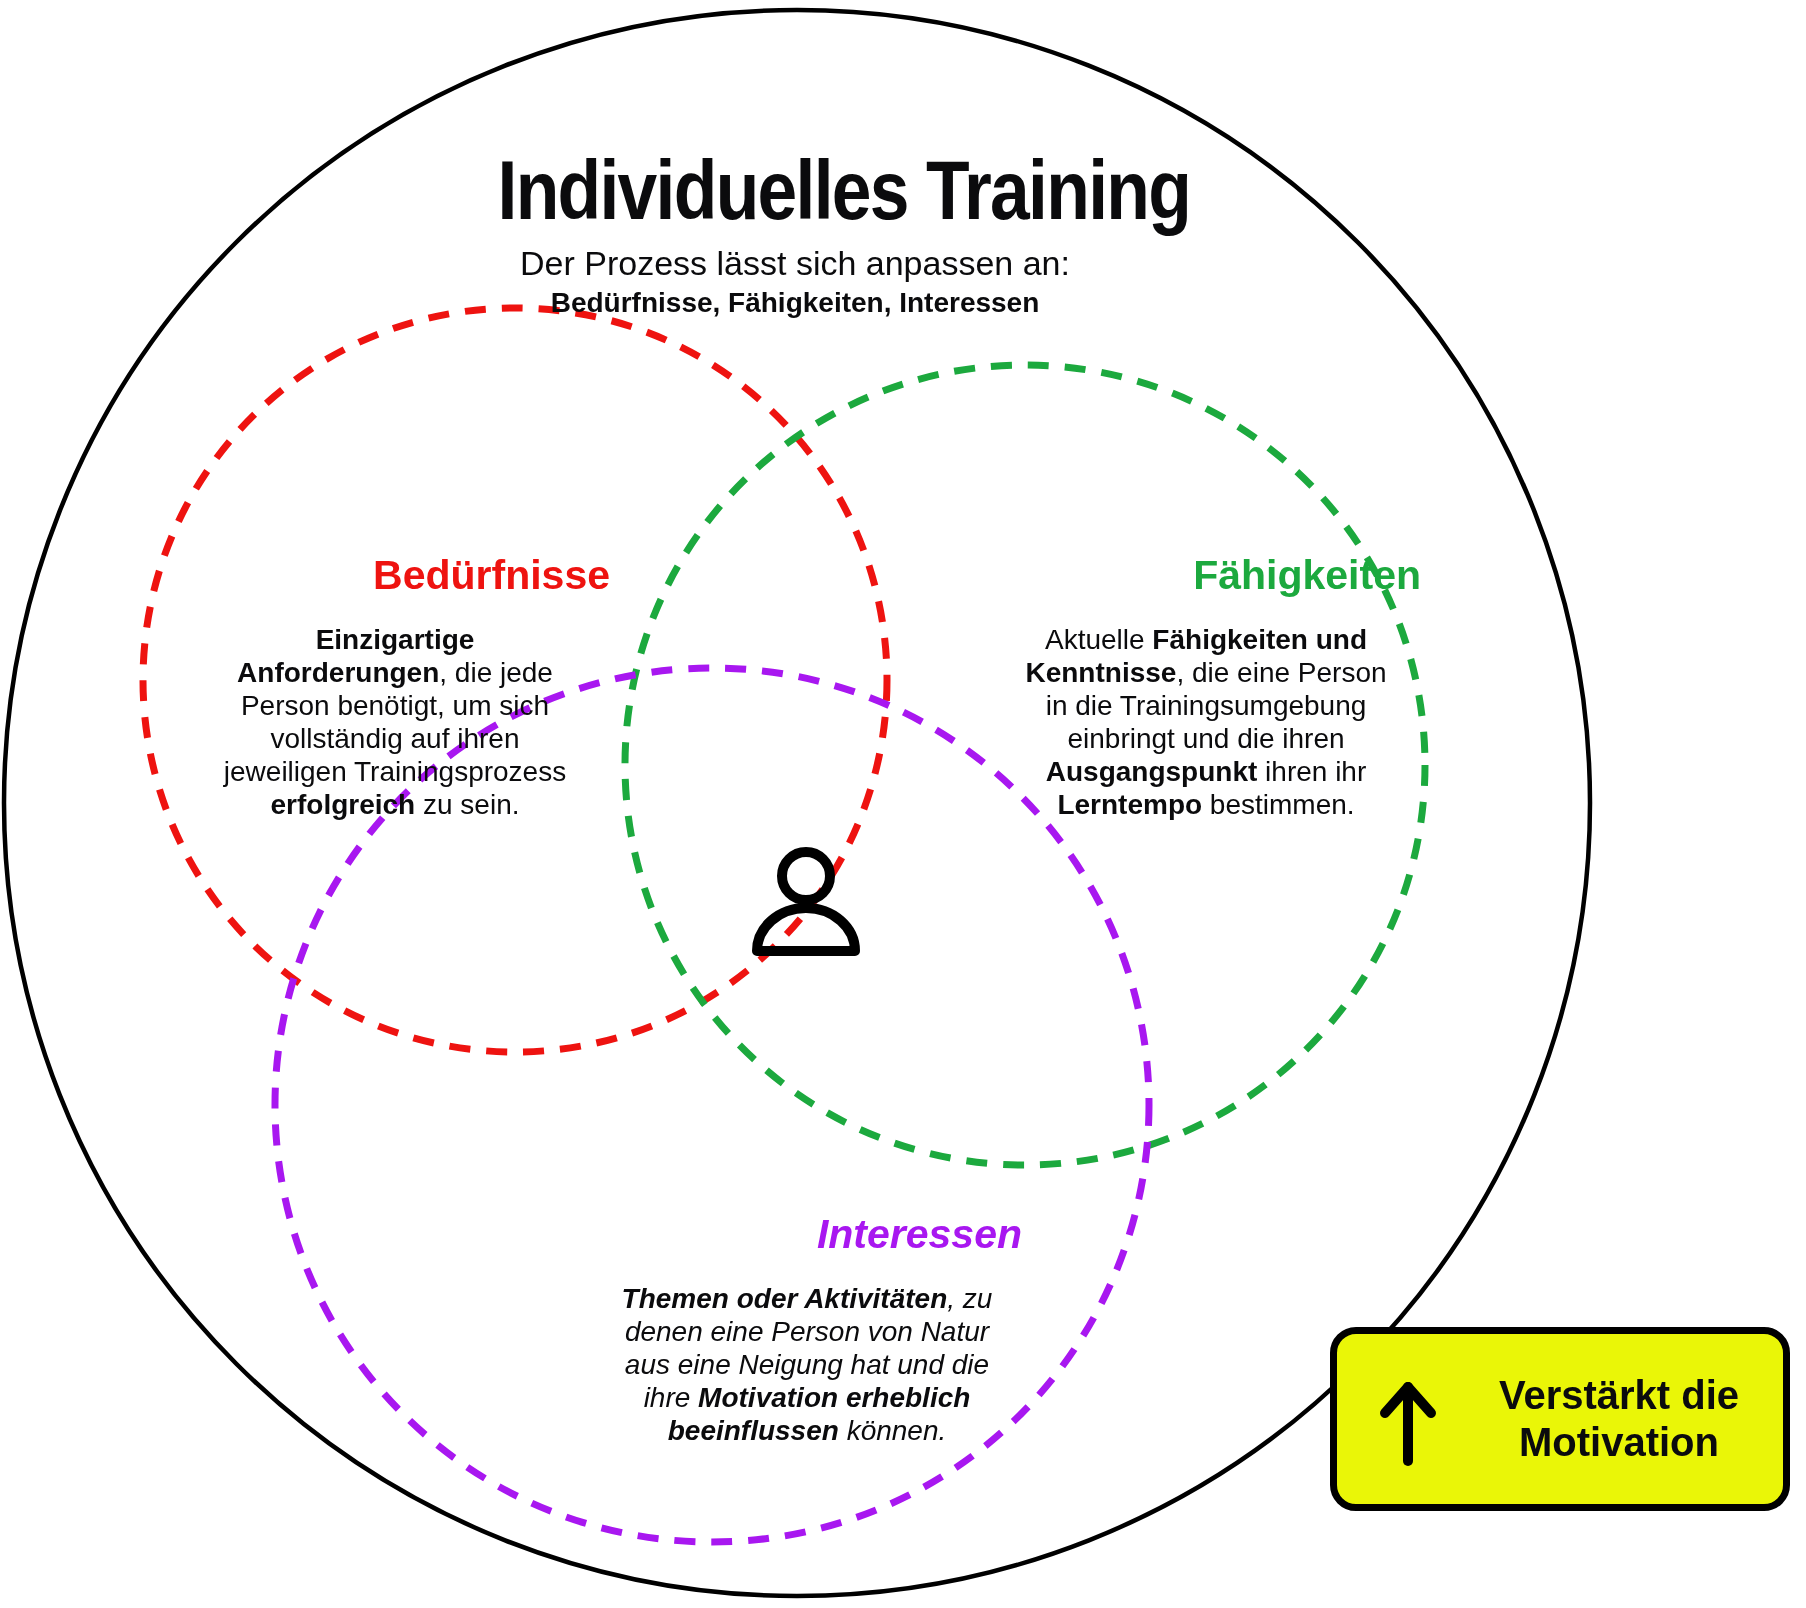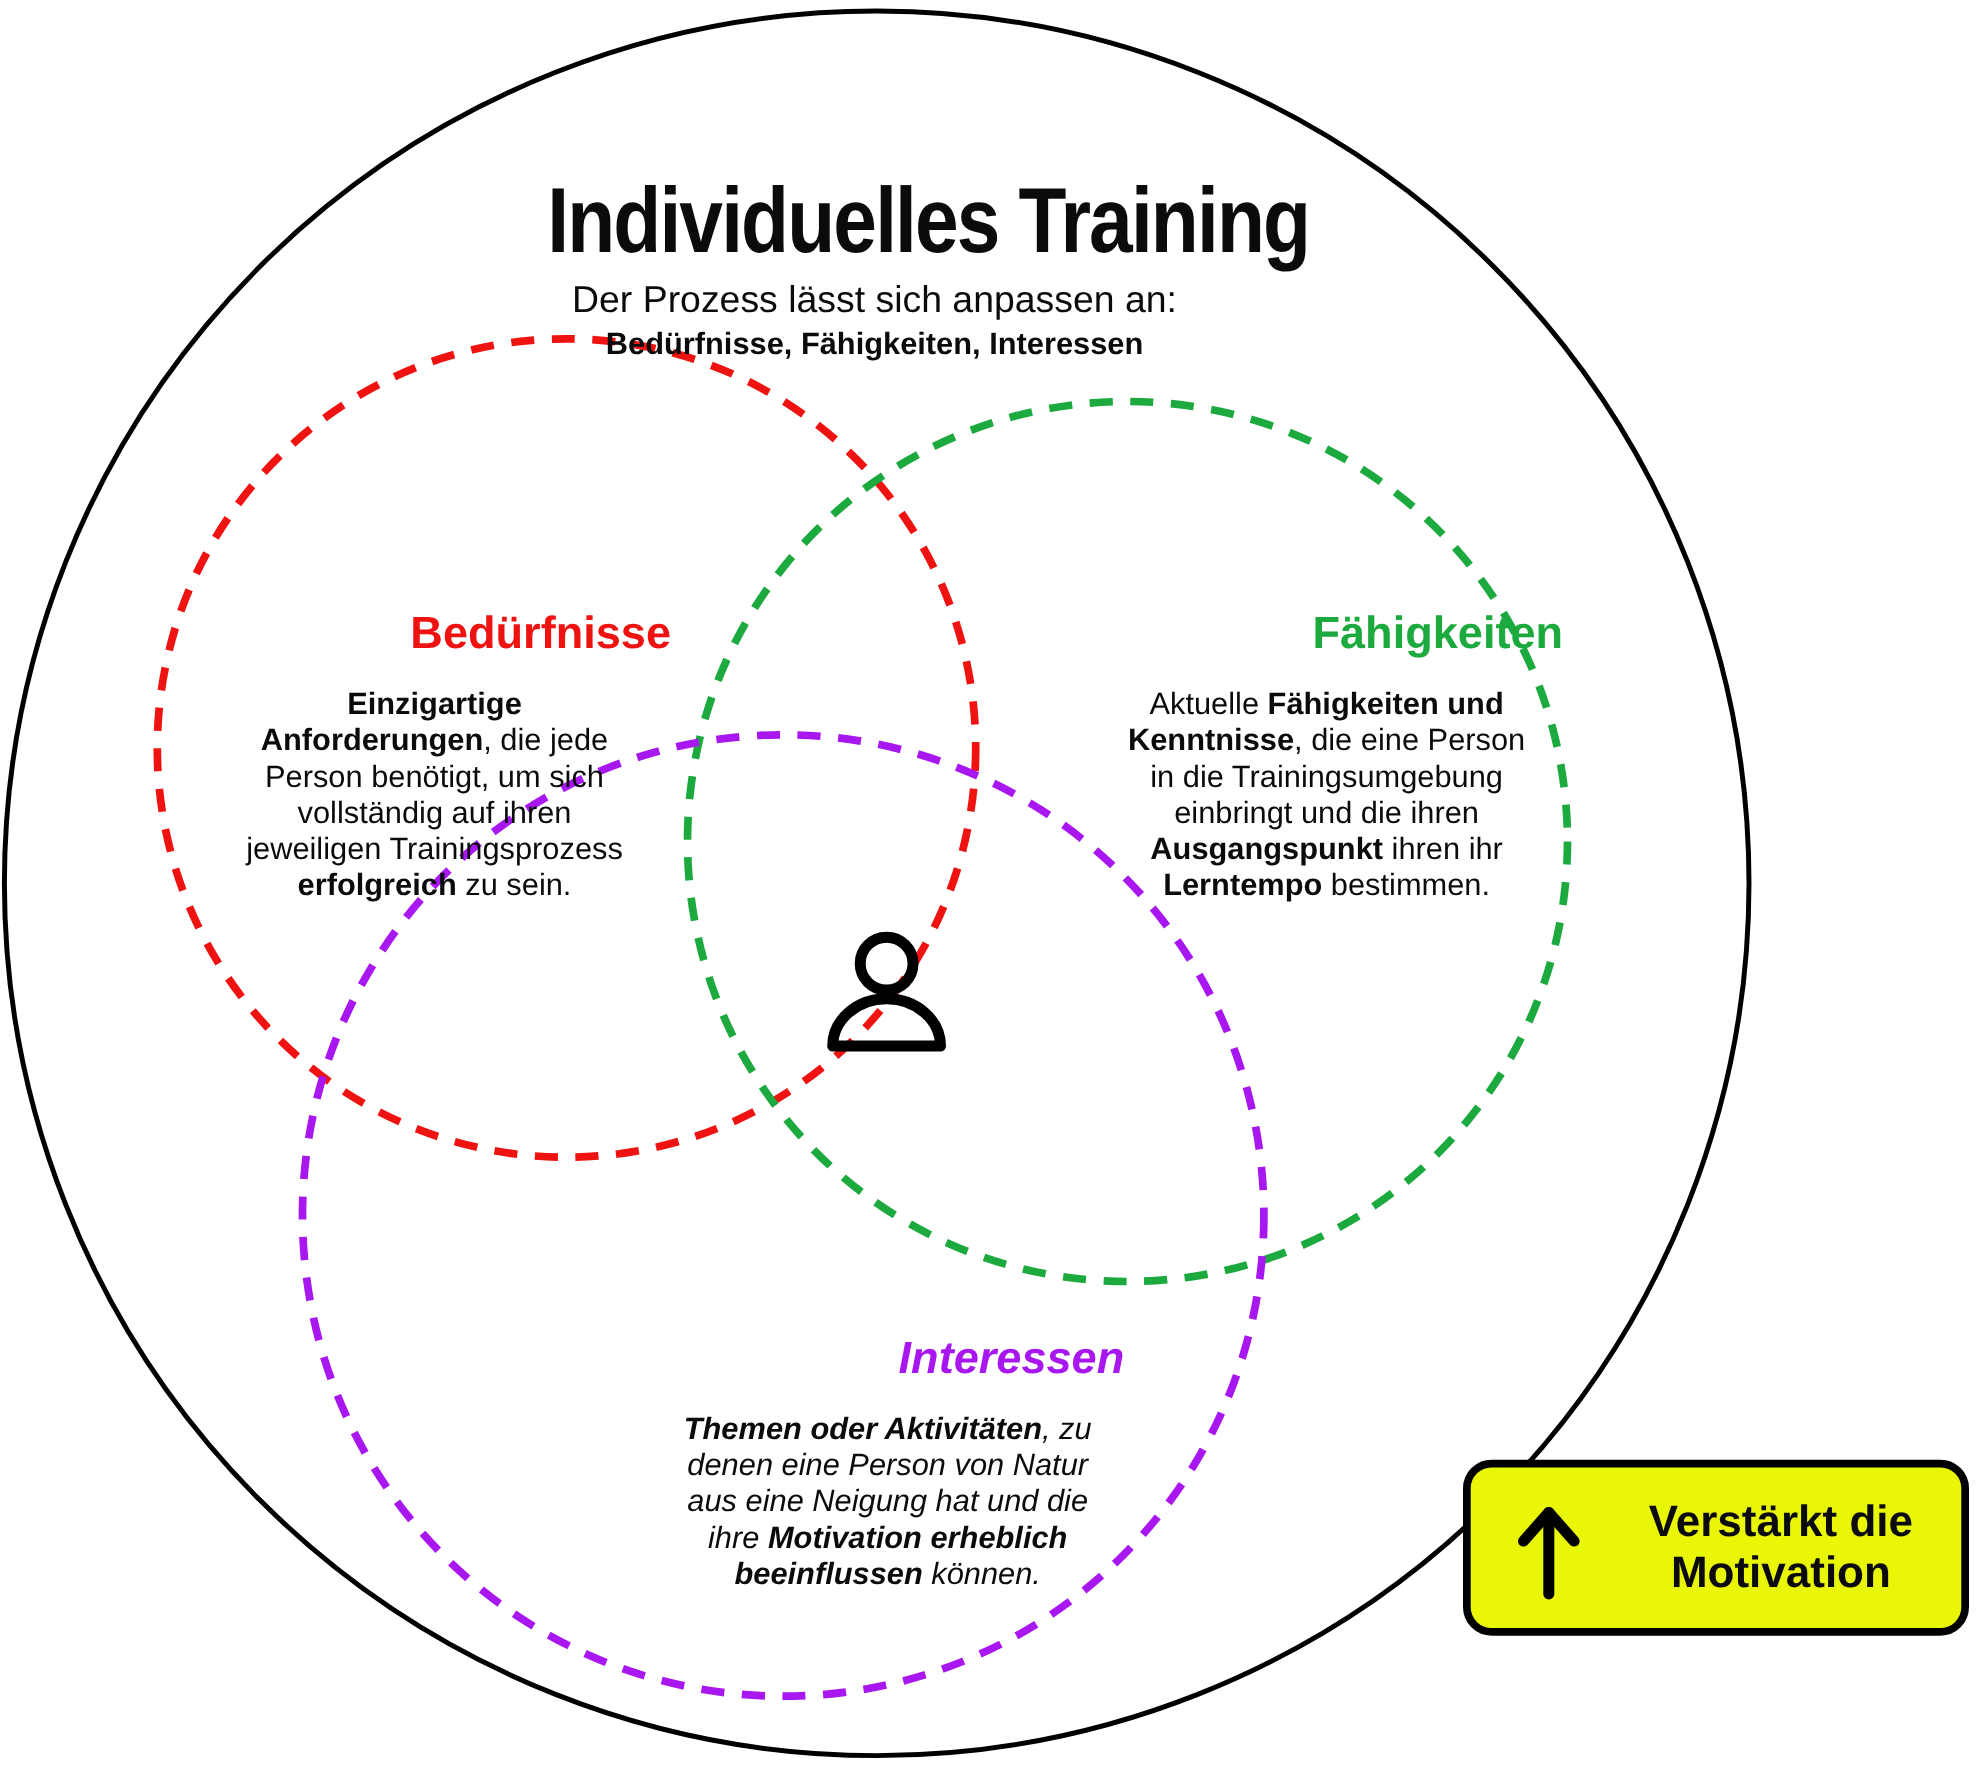--- a/index.html
+++ b/index.html
@@ -38,21 +38,21 @@
   .person-icon-stroke {
     fill: none;
     stroke: #000000;
     stroke-width: 10;
     stroke-linejoin: round;
   }
 
   .title-block {
     position: absolute;
     left: 445px;
-    top: 158px;
+    top: 148px;
     width: 700px;
     text-align: center;
   }
   .main-title {
     font-size: 84px;
     font-weight: bold;
     letter-spacing: -2px;
     line-height: 1.0;
     transform: scaleX(0.85);
     transform-origin: center;
@@ -95,21 +95,21 @@
     font-size: 28px;
     line-height: 33px;
   }
   .zone-body b { font-weight: bold; }
 
   .badge {
     position: absolute;
     left: 1330px;
     top: 1327px;
     width: 460px;
-    height: 160px;
+    height: 184px;
     box-sizing: border-box;
     background: var(--yellow);
     border: 7px solid #000000;
     border-radius: 26px;
     display: flex;
     align-items: center;
     padding-left: 38px;
     gap: 34px;
   }
   .badge-arrow { flex: 0 0 auto; display: block; }

